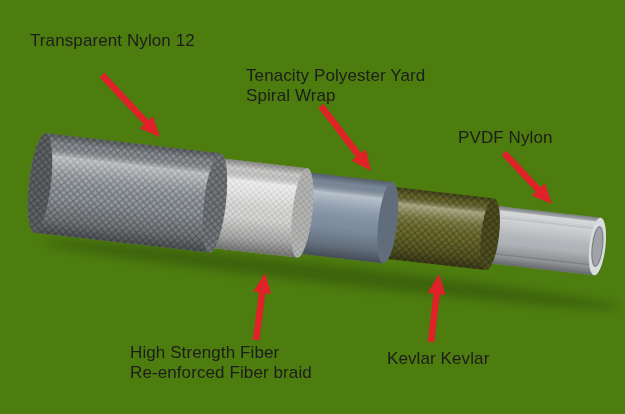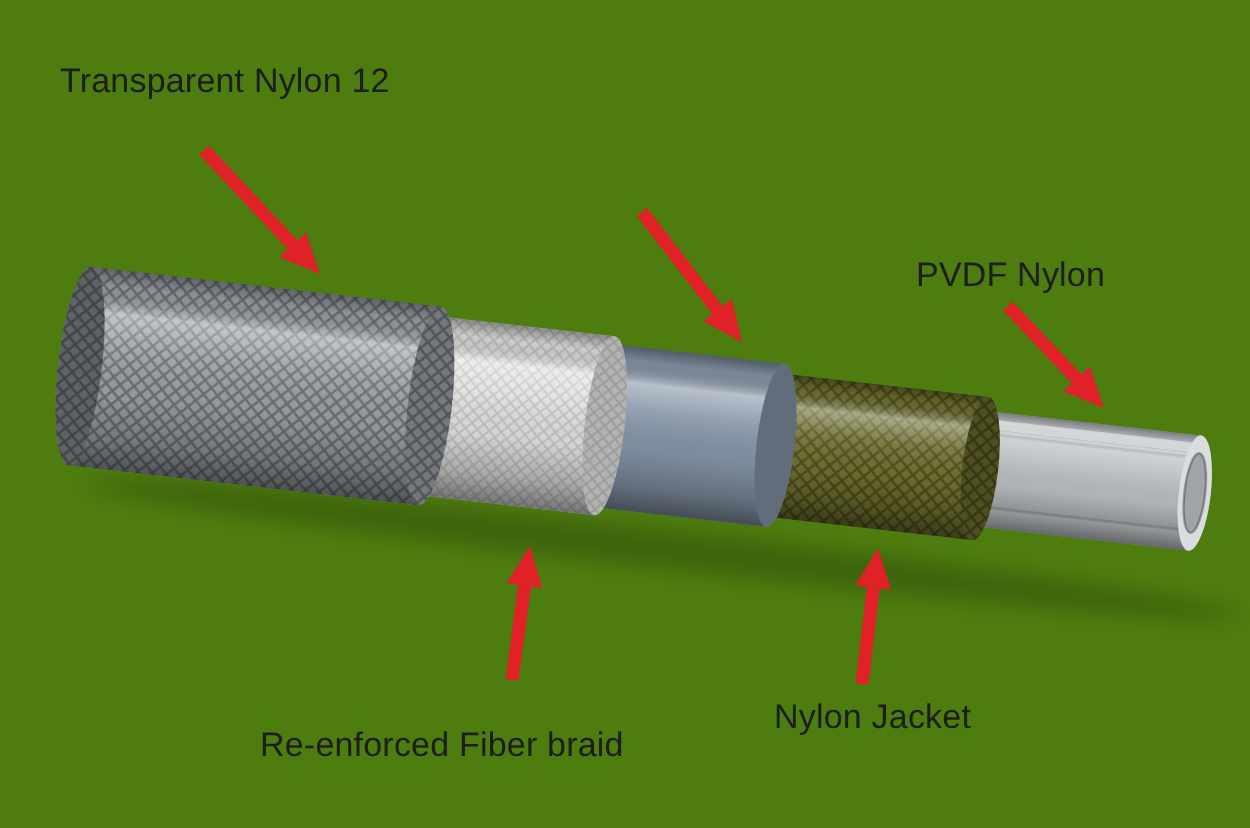--- a/index.html
+++ b/index.html
@@ -121,27 +121,31 @@
         <line x1="431" y1="342" x2="436.9" y2="291.9" stroke-width="6.5" stroke="#e02127"></line>
         <polygon points="439,274 445.6,294.9 427.7,292.8" fill="#e02127"></polygon>
       </g>
     </g>
   </svg>
 
   <div class="label" style="left:30px; top:31px">
     <span>Transparent Nylon 12</span><br>
   </div>
 
+  <div class="label" style="left:246px; top:66px">
+    <span>Tenacity Polyester Yard</span><br>
+    <span>Spiral Wrap</span>
+  </div>
 
   <div class="label" style="left:458px; top:128px">
     <span>PVDF Nylon</span>
   </div>
 
   <div class="label" style="left:130px; top:343px">
-    <br>
+    <span>High Strength Fiber</span><br>
     <span>Re-enforced Fiber braid</span>
   </div>
 
   <div class="label" style="left:387px; top:349px">
-    <span>Nylon Jacket</span>
+    <span>Kevlar Kevlar</span>
   </div>
 
 </div>
 
 </body></html>

